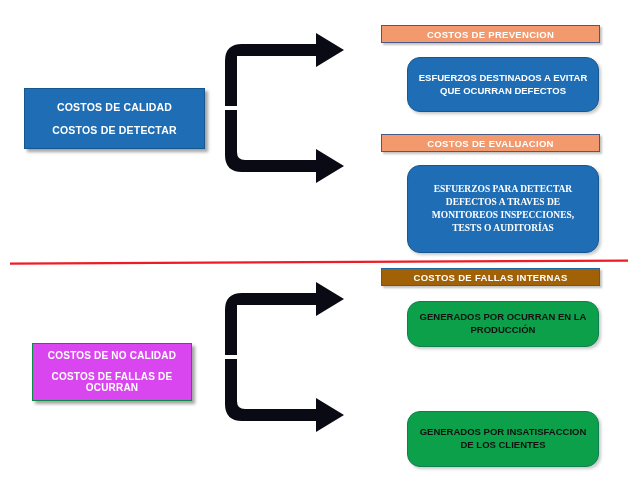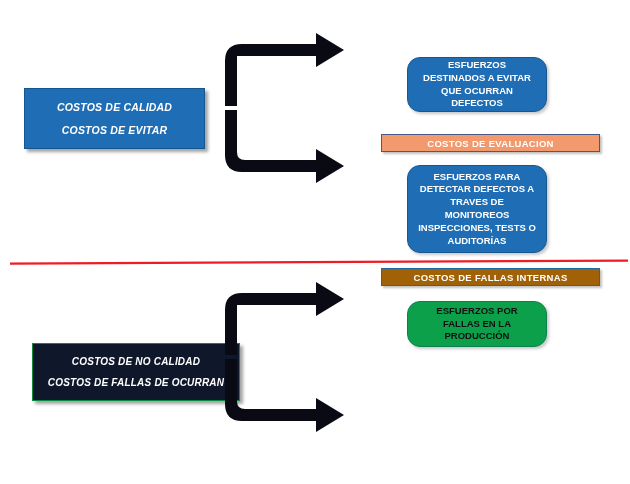--- a/index.html
+++ b/index.html
@@ -28,38 +28,37 @@
     align-items: center;
     justify-content: center;
     color: #ffffff;
     font-weight: bold;
     letter-spacing: 0.2px;
     text-align: center;
     box-shadow: 3px 3px 3px rgba(90,90,90,0.55);
   }
   .src-box .line {
     line-height: 1.15;
-    font-style: italic;
   }
   #src-quality {
     left: 24px;
     top: 88px;
     width: 181px;
     height: 61px;
     background: #1F6DB4;
     border: 1px solid #16568f;
     font-size: 10.5px;
   }
   #src-quality .line1 { margin-bottom: 11px; }
   #src-nonquality {
     left: 32px;
     top: 343px;
-    width: 208px;
+    width: 160px;
     height: 58px;
-    background: #0f172a;
+    background: #d946ef;
     border: 1px solid #0b8a41;
     font-size: 10px;
   }
   #src-nonquality .line1 { margin-bottom: 9px; }
 
   
   .hdr-bar {
     position: absolute;
     box-sizing: border-box;
     left: 381px;
@@ -80,21 +79,21 @@
   }
   .hdr-cyan {
     background: #a16207;
     border: 1px solid #1b6aa8;
   }
 
   .content-box {
     position: absolute;
     box-sizing: border-box;
     left: 407px;
-    width: 140px;
+    width: 192px;
     border-radius: 13px;
     display: flex;
     align-items: center;
     justify-content: center;
     text-align: center;
     font-weight: bold;
     font-size: 9.5px;
     line-height: 1.35;
     padding: 4px 9px;
     box-shadow: 2px 2px 3px rgba(120,120,120,0.4);
@@ -106,21 +105,21 @@
   }
   .box-green {
     background: #0CA04A;
     border: 1px solid #0d7f52;
     color: #111111;
   }
 
   #hdr-prevencion { top: 25px; }
   #box-prevencion { top: 57px; height: 55px; }
   #hdr-evaluacion { top: 134px; }
-  #box-evaluacion { top: 165px; height: 88px; }
+  #box-evaluacion { top: 165px; height: 88px; font-family: Liberation Serif, serif; }
   #hdr-internas { top: 268px; }
   #box-internas { top: 301px; height: 46px; }
   #hdr-externas { top: 380px; }
   #box-externas { top: 411px; height: 56px; }
 
   
   .arrow-svg {
     position: absolute;
     overflow: visible;
   }
@@ -136,30 +135,33 @@
     height: 6px;
   }
 </style>
 </head>
 <body>
 
 <div id="canvas">
 
   <div class="src-box" id="src-quality">
     <span class="line line1">COSTOS DE CALIDAD</span>
-    <span class="line line2">COSTOS DE EVITAR</span>
+    <span class="line line2">COSTOS DE DETECTAR</span>
   </div>
 
   <svg id="arrows-top" class="arrow-svg" width="130" height="160" viewBox="0 0 130 160">
 
     <path d="M 5,78 L 5,33 Q 5,16 22,16 L 96,16 L 96,5 L 124,22 L 96,39 L 96,28 L 17,28 Q 17,28 17,36 L 17,78 Z" fill="#0A0A14"></path>
 
     <path d="M 5,82 L 17,82 L 17,124 Q 17,132 25,132 L 96,132 L 96,121 L 124,138 L 96,155 L 96,144 L 22,144 Q 5,144 5,127 Z" fill="#0A0A14"></path>
   </svg>
 
+  <div class="hdr-bar hdr-orange" id="hdr-prevencion">
+    <span>COSTOS DE PREVENCION</span>
+  </div>
   <div class="content-box box-blue" id="box-prevencion">
     <span>ESFUERZOS DESTINADOS A EVITAR QUE OCURRAN DEFECTOS</span>
   </div>
 
   <div class="hdr-bar hdr-orange" id="hdr-evaluacion">
     <span>COSTOS DE EVALUACION</span>
   </div>
   <div class="content-box box-blue" id="box-evaluacion">
     <span>ESFUERZOS PARA DETECTAR DEFECTOS A TRAVES DE MONITOREOS INSPECCIONES, TESTS O AUDITORÍAS</span>
   </div>
@@ -175,17 +177,20 @@
 
   <svg id="arrows-bottom" class="arrow-svg" width="130" height="160" viewBox="0 0 130 160">
     <path d="M 5,78 L 5,33 Q 5,16 22,16 L 96,16 L 96,5 L 124,22 L 96,39 L 96,28 L 17,28 Q 17,28 17,36 L 17,78 Z" fill="#0A0A14"></path>
     <path d="M 5,82 L 17,82 L 17,124 Q 17,132 25,132 L 96,132 L 96,121 L 124,138 L 96,155 L 96,144 L 22,144 Q 5,144 5,127 Z" fill="#0A0A14"></path>
   </svg>
 
   <div class="hdr-bar hdr-cyan" id="hdr-internas">
     <span>COSTOS DE FALLAS INTERNAS</span>
   </div>
   <div class="content-box box-green" id="box-internas">
-    <span>ESFUERZOS POR FALLAS EN LA PRODUCCIÓN</span>
+    <span>GENERADOS POR OCURRAN EN LA PRODUCCIÓN</span>
   </div>
 
+  <div class="content-box box-green" id="box-externas">
+    <span>GENERADOS POR INSATISFACCION DE LOS CLIENTES</span>
+  </div>
 
 </div>
 
 </body></html>

